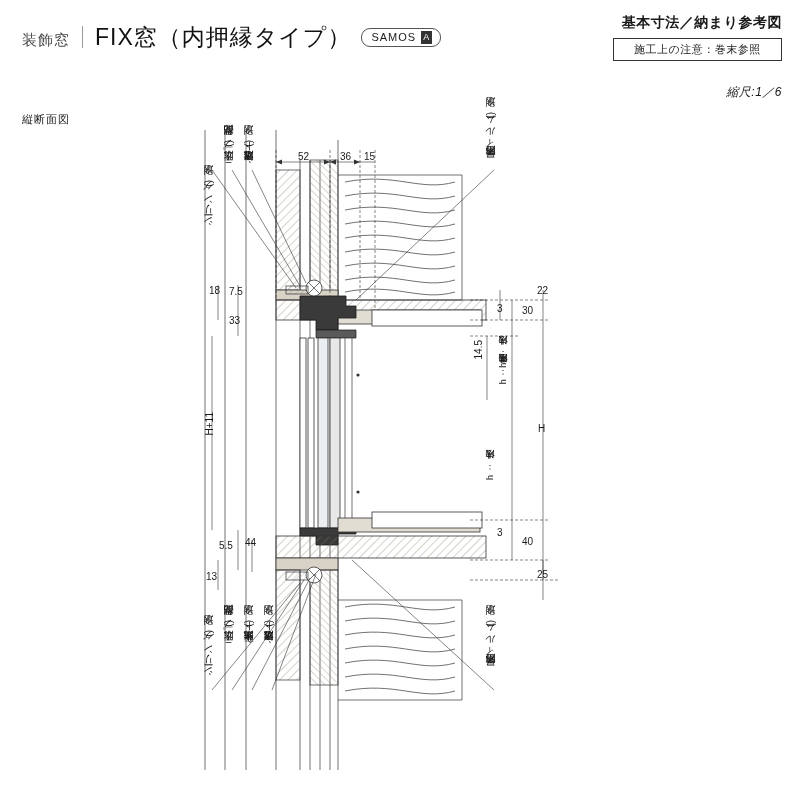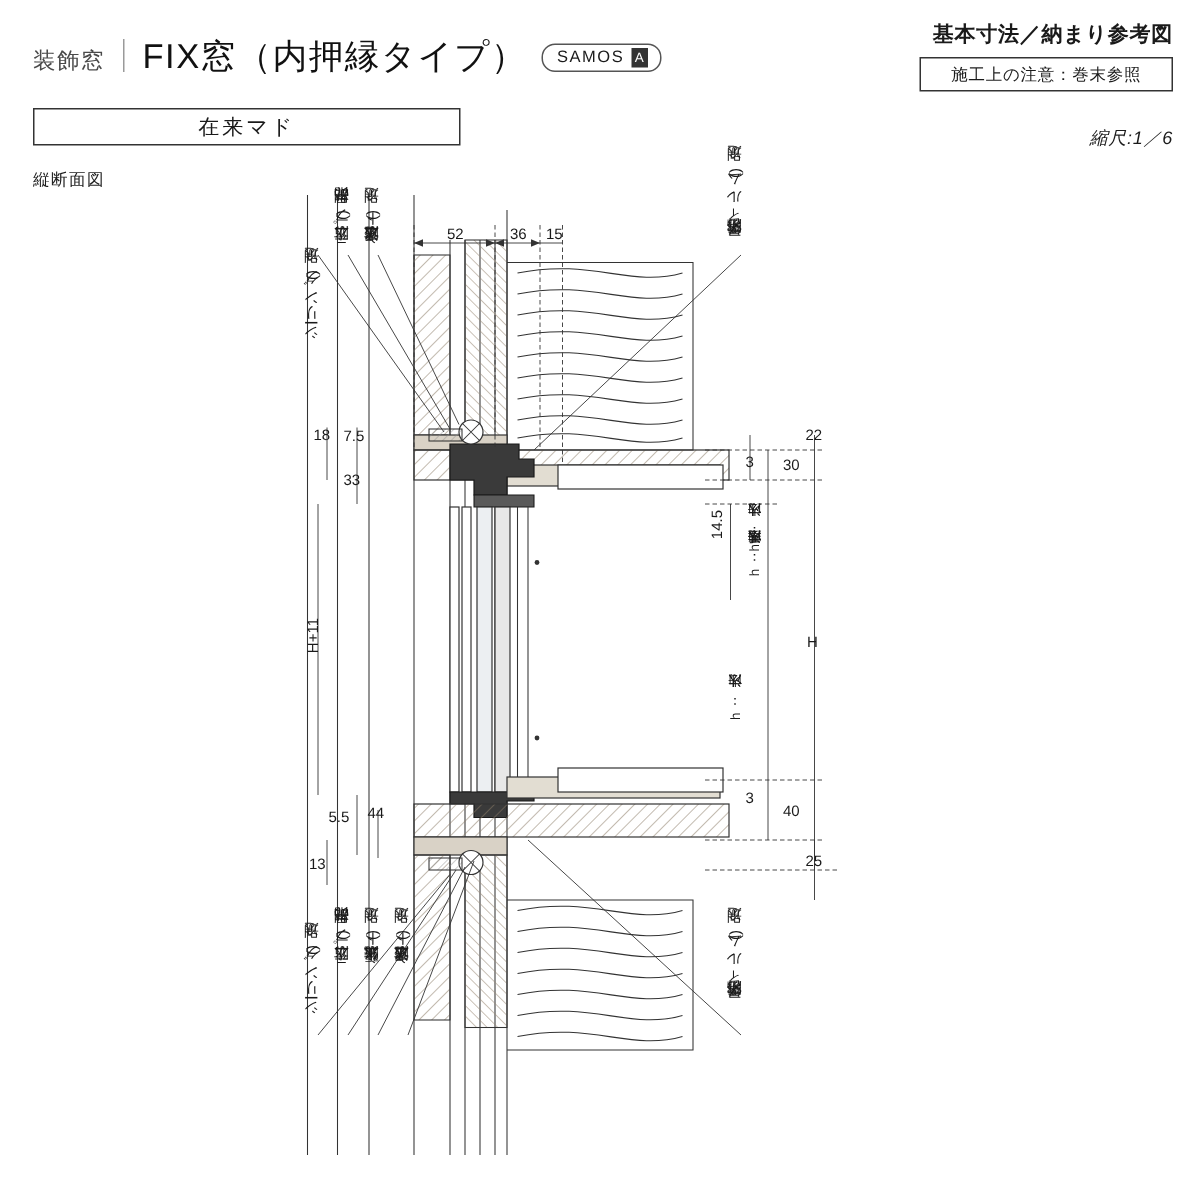--- a/index.html
+++ b/index.html
@@ -168,23 +168,20 @@
   <div class="hdr-left">
     <span class="hdr-cat">装飾窓</span>
     <span class="hdr-bar"></span>
     <span class="hdr-title">FIX窓（内押縁タイプ）</span>
     <span class="hdr-brand">
       <span>SAMOS</span>
       <span class="mark">A</span>
     </span>
   </div>
 
-  <div class="subtype-box">
-    <span>在来マド</span>
-  </div>
 
   <div class="hdr-right">
     <div class="hdr-right-title">基本寸法／納まり参考図</div>
     <div class="note-box">施工上の注意：巻末参照</div>
     <div class="scale-txt">縮尺:1／6</div>
   </div>
 
   <div class="section-label">縦断面図</div>
 
   <svg class="draw" viewBox="0 0 800 800">

